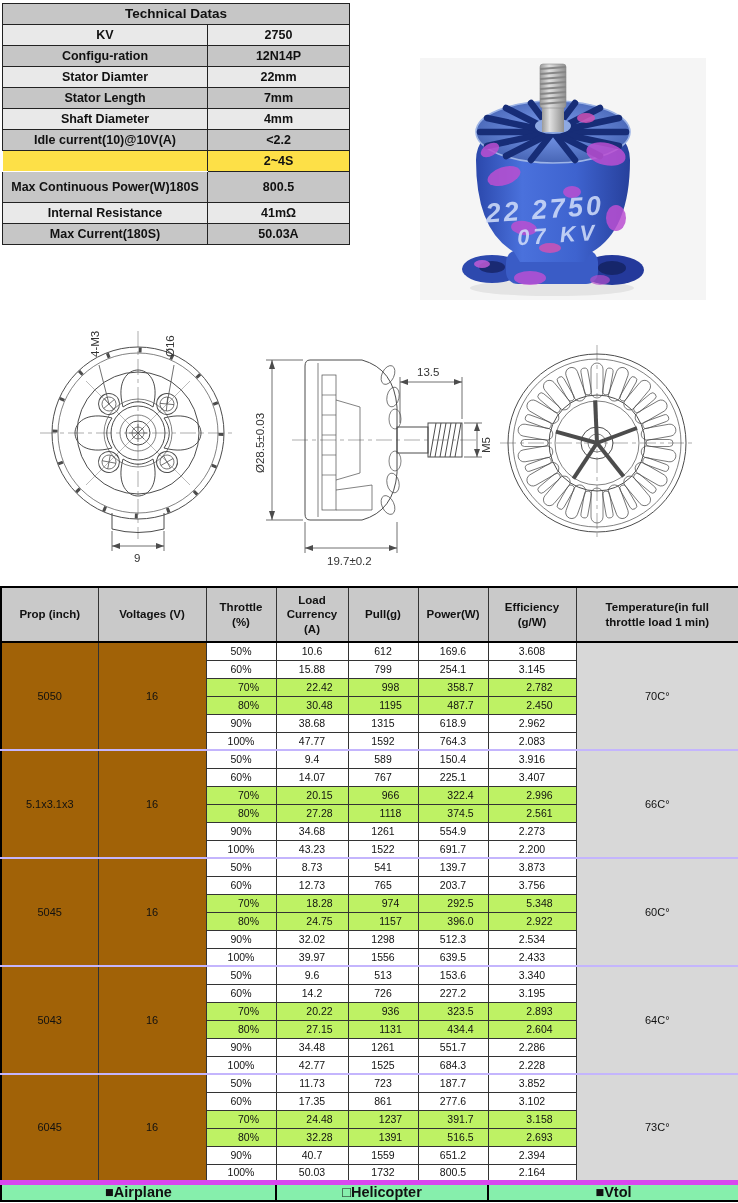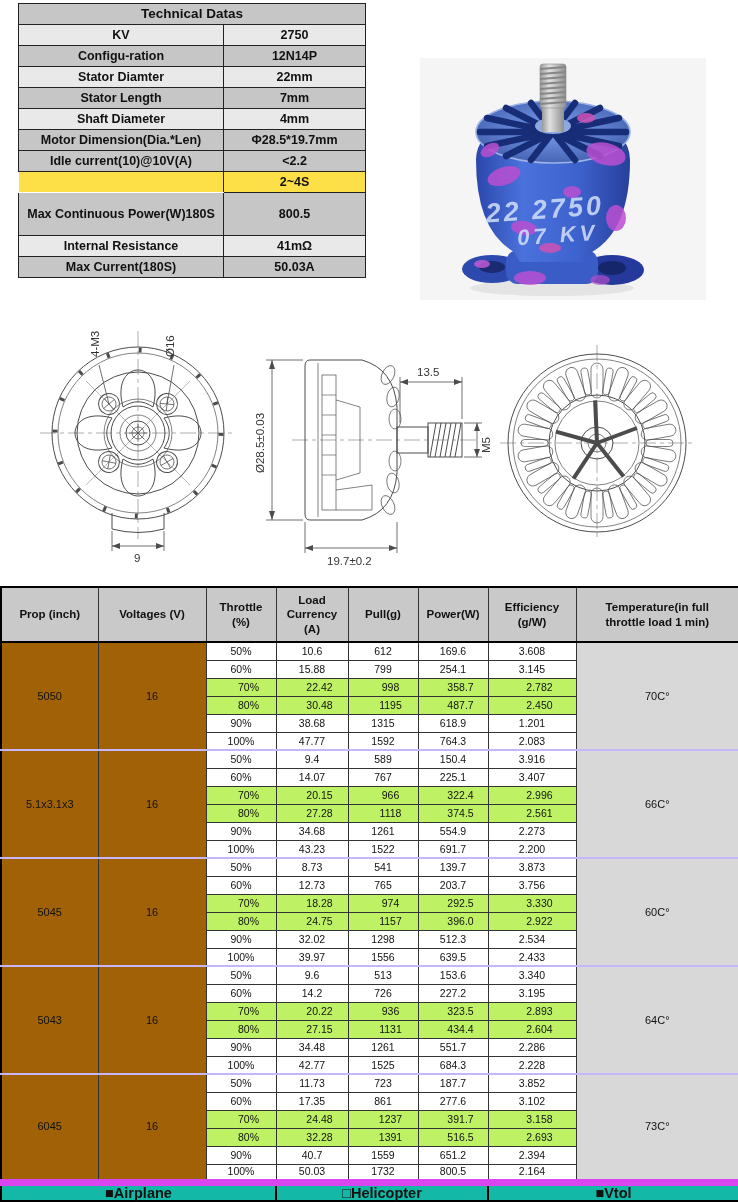--- a/index.html
+++ b/index.html
@@ -1,26 +1,26 @@
 <!DOCTYPE html>
 <html><head>
 <meta charset="utf-8">
 <style>
   html,body{margin:0;padding:0;background:#fff;}
   .page{position:relative;width:738px;height:1203px;background:#fff;overflow:hidden;
         font-family:"Liberation Sans",sans-serif;color:#111;}
 
   
-  table.spec{position:absolute;left:18px;top:3px;width:347px;border-collapse:collapse;
+  table.spec{position:absolute;left:2px;top:3px;width:347px;border-collapse:collapse;
              table-layout:fixed;font-weight:bold;}
   table.spec th, table.spec td{border:1px solid #222;text-align:center;vertical-align:middle;
              padding:0 2px;font-size:12.5px;line-height:1.15;}
   table.spec th{height:20px;font-size:13.5px;background:#c6c6c6;}
   table.spec tr{height:21px;}
-  table.spec tr.tall{height:43px;}
+  table.spec tr.tall{height:31px;}
   table.spec tr.lt td{background:#e9e9e9;}
   table.spec tr.dk td{background:#c6c6c6;}
   table.spec tr.blank td{background:#fde047;}
   table.spec tr.blank td.lbl{border-left:1px solid #fff;border-bottom:1px solid #fff;}
   table.spec col.c1{width:205px;} table.spec col.c2{width:142px;}
 
   
   .photo{position:absolute;left:420px;top:58px;width:286px;height:242px;background:#f5f5f5;}
 
   
@@ -40,22 +40,22 @@
              vertical-align:middle;padding:0 2px;line-height:1.25;}
   table.perf thead tr{height:55px;}
   table.perf tbody tr{height:18px;}
   table.perf td{border:1px solid #333;text-align:center;vertical-align:middle;
              font-size:10.5px;padding:0;line-height:1;}
   table.perf tr.bs td{border-top:2px solid #c4b5fd;}
   table.perf tbody tr.sh td{background:#bef264;padding-left:15px;}
   table.perf td.side{background:#a16207;font-size:11px;}
   table.perf td.temp{background:#d8d8d8;font-size:11px;margin-left:36px;}
   table.perf tfoot tr{height:19px;}
-  table.perf tfoot td{border-top:7px solid #d946ef;border-left:2px solid #000;
-             font-size:14.5px;font-weight:bold;background:#14b8a6;}
+  table.perf tfoot td{border-top:5px solid #d946ef;border-left:2px solid #000;
+             font-size:14.5px;font-weight:bold;background:#86efac;}
 </style>
 </head>
 <body>
 
 <div class="page">
 
   <table class="spec">
     <colgroup>
         <col class="c1">
         <col class="c2">
@@ -78,24 +78,20 @@
           <td class="lbl">Stator Diamter</td>
           <td class="val">22mm</td>
         </tr>
         <tr class="dk">
           <td class="lbl">Stator Length</td>
           <td class="val">7mm</td>
         </tr>
         <tr class="lt">
           <td class="lbl">Shaft Diameter</td>
           <td class="val">4mm</td>
-        </tr>
-        <tr class="dk">
-          <td class="lbl">Motor Dimension(Dia.*Len)</td>
-          <td class="val">Φ28.5*19.7mm</td>
         </tr>
         <tr class="dk">
           <td class="lbl">Idle current(10)@10V(A)</td>
           <td class="val">&lt;2.2</td>
         </tr>
         <tr class="blank">
           <td class="lbl"></td>
           <td class="val">2~4S</td>
         </tr>
         <tr class="dk tall">
@@ -437,21 +433,21 @@
           <td>30.48</td>
           <td>1195</td>
           <td>487.7</td>
           <td>2.450</td>
         </tr>
         <tr>
           <td>90%</td>
           <td>38.68</td>
           <td>1315</td>
           <td>618.9</td>
-          <td>1.201</td>
+          <td>2.962</td>
         </tr>
         <tr>
           <td>100%</td>
           <td>47.77</td>
           <td>1592</td>
           <td>764.3</td>
           <td>2.083</td>
         </tr>
         <tr class="bs">
           <td class="side" rowspan="6">5.1x3.1x3</td>
@@ -513,21 +509,21 @@
           <td>12.73</td>
           <td>765</td>
           <td>203.7</td>
           <td>3.756</td>
         </tr>
         <tr class="sh">
           <td>70%</td>
           <td>18.28</td>
           <td>974</td>
           <td>292.5</td>
-          <td>3.330</td>
+          <td>5.348</td>
         </tr>
         <tr class="sh">
           <td>80%</td>
           <td>24.75</td>
           <td>1157</td>
           <td>396.0</td>
           <td>2.922</td>
         </tr>
         <tr>
           <td>90%</td>

